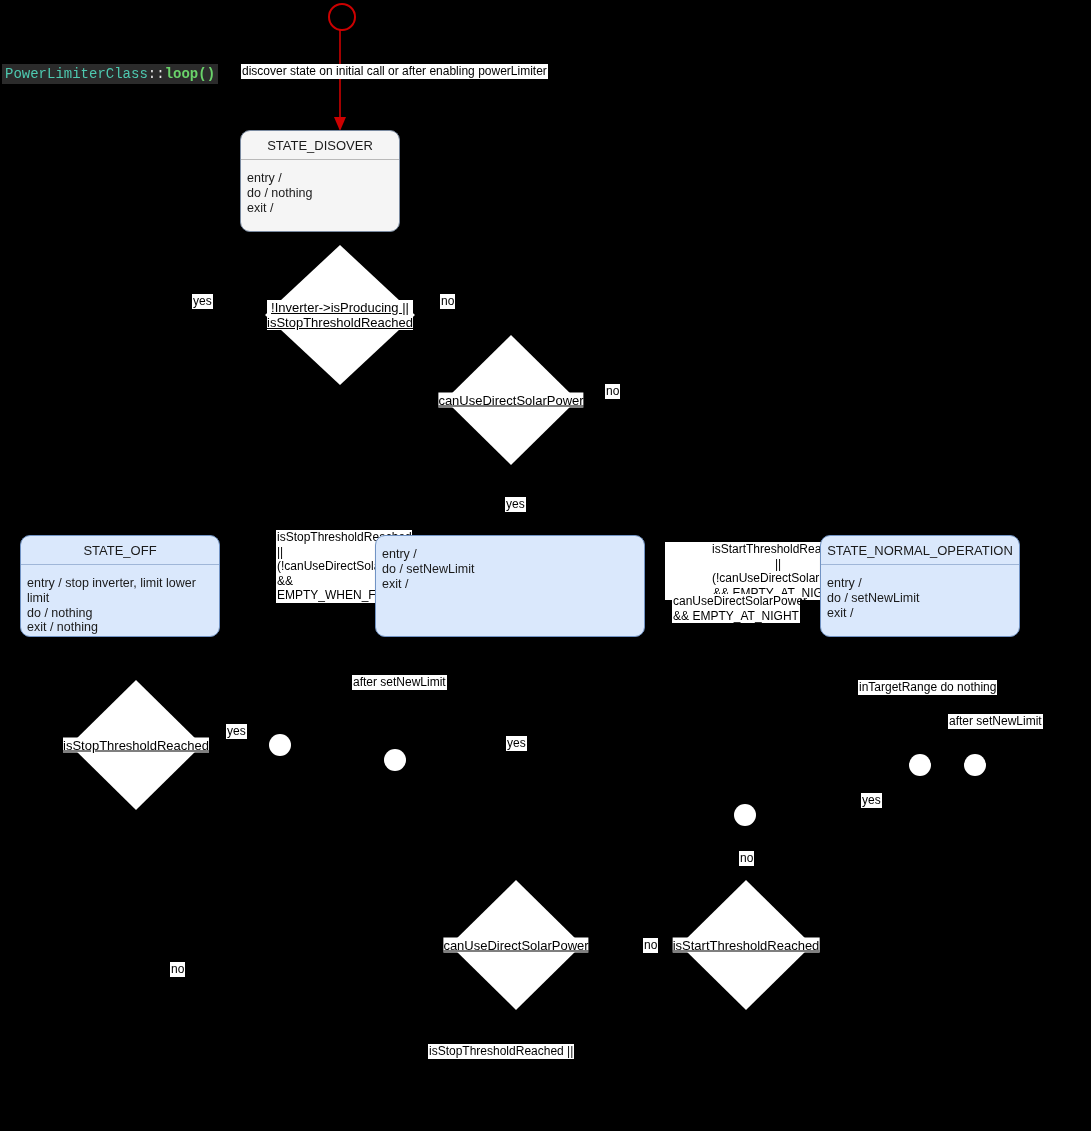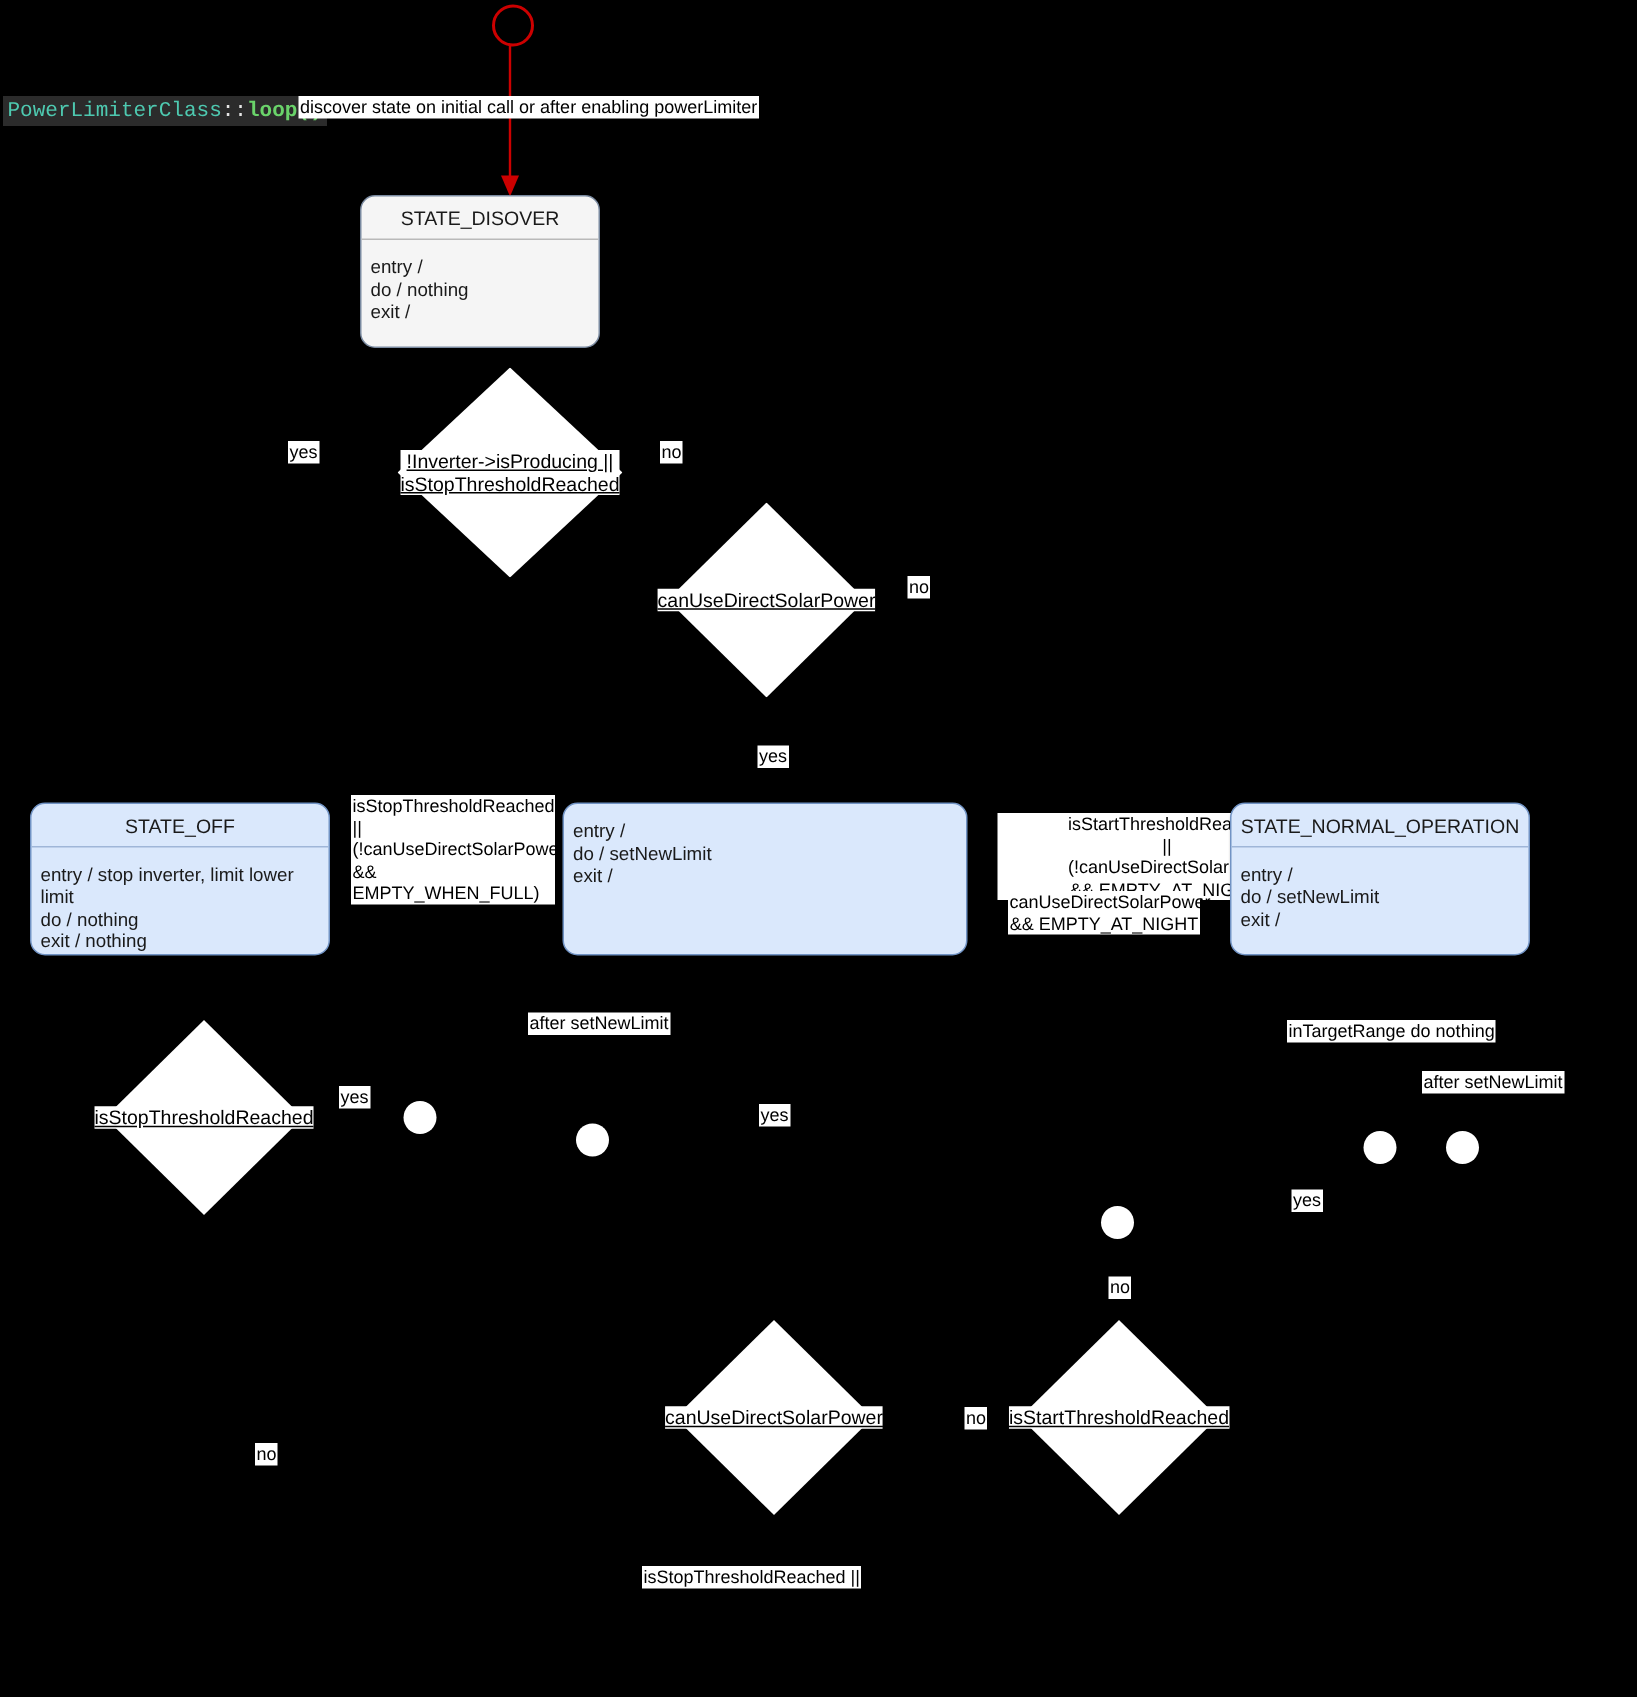--- a/index.html
+++ b/index.html
@@ -66,21 +66,21 @@
   .edge-label {
     position: absolute;
     background: #ffffff;
     color: #000000;
     font-size: 12px;
     line-height: 14.5px;
     padding: 0 1px;
     white-space: pre-line;
     text-align: center;
   }
-  .edge-label.left { text-align: left; }
+  .edge-label.left { text-align: left; margin-left: 42px; }
 
   
   .diamond {
     position: absolute;
   }
   .diamond .shape {
     position: absolute;
     inset: 0;
     background: #ffffff;
     clip-path: polygon(50% 0, 100% 50%, 50% 100%, 0 50%);

